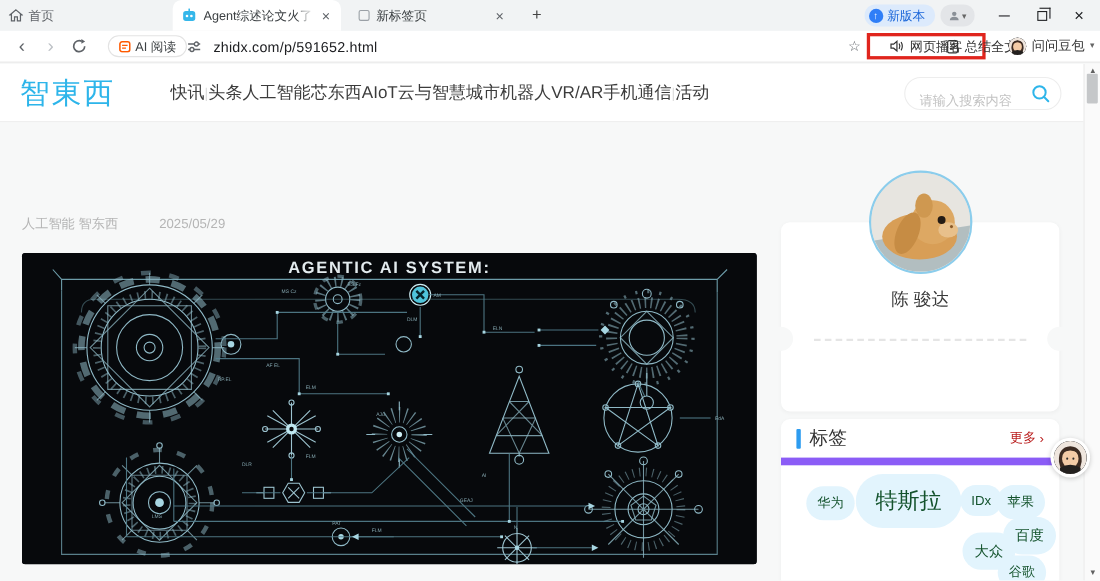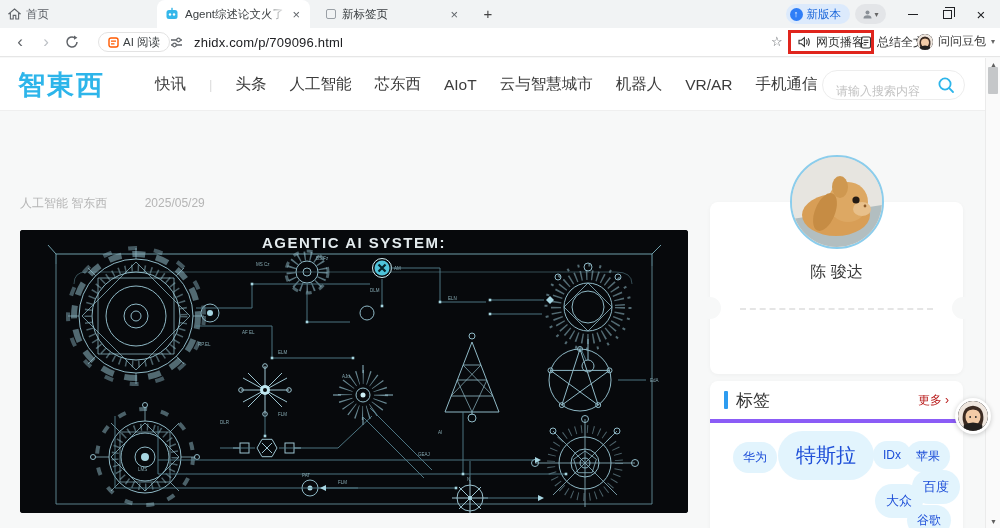--- a/index.html
+++ b/index.html
@@ -45,34 +45,34 @@
   .navico { position:absolute; top:0; height:28px; display:flex; align-items:center; justify-content:center; }
   .back { left:8px; width:24px; font-size:17px; color:#5f6368; }
   .fwd  { left:34px; width:24px; font-size:17px; color:#bdc1c6; }
   .reload { left:60px; width:24px; }
   .ai-pill { position:absolute; left:98px; top:4px; height:20px; border:1px solid #e3e3e3; border-radius:12px;
              display:flex; align-items:center; gap:4px; padding:0 9px; font-size:11.5px; color:#3c4043; background:#fff; }
   .tune { position:absolute; left:170px; top:8px; }
   .url { position:absolute; left:194px; top:7px; font-size:13px; color:#202124; letter-spacing:.2px; }
   .star { position:absolute; left:771px; top:6px; font-size:13px; color:#5f6368; }
   .redbox { position:absolute; left:788px; top:2px; height:24px; border:3px solid #e0251d;
-            display:flex; align-items:center; gap:5px; padding:0 7px; background:#fff; }
+            display:flex; align-items:center; gap:5px; padding:0 18px; background:#fff; }
   .tb-label { font-size:12px; color:#333; white-space:nowrap; }
   .summarize { position:absolute; left:860px; top:6px; display:flex; align-items:center; gap:5px; }
   .doubao { position:absolute; left:917px; top:5px; display:flex; align-items:center; gap:5px; }
   .mini-avatar { width:16px; height:16px; border-radius:50%; overflow:hidden; flex:none; background:#2b2b2b; }
   .caret { font-size:8px; color:#666; }
 
   
   .page { position:absolute; top:58px; left:0; width:1000px; height:470px; background:#f7f8f8; overflow:hidden; }
   .site-header { position:absolute; top:0; left:0; width:1000px; height:53px; background:#fff;
                  border-bottom:1px solid #efefef; }
-  .logo { position:absolute; left:18px; top:9px; font-size:27px; font-weight:bold; color:#2db5ea;
+  .logo { position:absolute; left:18px; top:9px; font-size:27px; font-weight:normal; color:#2db5ea;
           letter-spacing:2px; }
-  .mainnav { position:absolute; left:155px; top:0; height:53px; display:flex; align-items:center; gap:23px; }
+  .mainnav { position:absolute; left:155px; top:0; height:53px; display:flex; align-items:center; }
   .nav-item { font-size:15.5px; color:#3c3c3c; white-space:nowrap; }
   .nav-item.sep { color:#ddd; font-size:13px; }
   .search-box { position:absolute; left:822px; top:12px; width:143px; height:30px; border:1px solid #ededed;
                 border-radius:16px; background:#fff; display:flex; align-items:center; }
   .search-box input { border:0; outline:none; flex:1; margin-left:13px; font-size:12px; color:#444;
                       font-family:inherit; background:transparent; width:90px;margin-top:11px; }
   .search-box input::placeholder { color:#c3c3c3; }
   .search-ico { margin-right:9px; }
 
   
@@ -88,26 +88,26 @@
                  border-radius:8px; box-shadow:0 1px 4px rgba(0,0,0,.04); }
   .avatar-ring { position:absolute; left:50%; top:-47px; margin-left:-47px; width:94px; height:94px;
                  border-radius:50%; border:2px solid #8bcdec; overflow:hidden; background:#dfe3e2; }
   .author-name { position:absolute; top:60px; width:100%; text-align:center; font-size:16px; color:#3a3a3a; }
   .ticket-divider { position:absolute; top:106px; left:30px; right:30px; border-top:2px dashed #e5e5e5; }
   .notch { position:absolute; top:95px; width:22px; height:22px; border-radius:50%; background:#f7f8f8; }
   .notch.l { left:-11px; } .notch.r { right:-11px; }
 
   .tags-card { position:absolute; left:710px; top:323px; width:253px; height:160px; background:#fff;
                border-radius:8px 8px 0 0; box-shadow:0 1px 4px rgba(0,0,0,.04); }
-  .tags-head { height:42px; display:flex; align-items:center; padding:0 14px; border-bottom:4px solid #8b5cf6; }
+  .tags-head { height:42px; display:flex; align-items:center; padding:0 14px; border-bottom:7px solid #8b5cf6; }
   .blue-bar { width:4px; height:18px; background:#2d9cf0; border-radius:1px; margin-right:8px; }
   .tags-title { flex:1; font-size:17px; color:#333; }
   .more { font-size:12px; color:#b91c1c; display:flex; align-items:center; gap:3px; }
   .tag-cloud { position:relative; height:118px; }
-  .tag { position:absolute; background:#e2f4fd; color:#1d4ed8; border-radius:20px; padding:7px 10px;
+  .tag { position:absolute; background:#e2f4fd; color:#14532d; border-radius:20px; padding:7px 10px;
          font-size:12px; white-space:nowrap; }
   .tag.lg { font-size:20px; padding:11px 18px; border-radius:26px; }
   .tag.md { font-size:13px; padding:8px 11px; }
   .tag:nth-of-type(1){ left:23px;  top:19px; }
   .tag:nth-of-type(2){ left:68px;  top:8px;  }
   .tag:nth-of-type(3){ left:163px; top:18px; }
   .tag:nth-of-type(4){ left:196px; top:18px; }
   .tag:nth-of-type(5){ left:165px; top:61px; }
   .tag:nth-of-type(6){ left:202px; top:47px; }
   .tag:nth-of-type(7){ left:197px; top:82px; }
@@ -189,21 +189,21 @@
         <rect x="1" y="1" width="9" height="9" rx="2" fill="none" stroke="#ff5a00" stroke-width="1.4"></rect>
         <path d="M3 4.2 H8 M3 6.8 H6.5" stroke="#ff5a00" stroke-width="1.2"></path>
       </svg>
       <span>AI 阅读</span>
     </div>
     <svg class="tune" width="13" height="13" viewBox="0 0 13 13">
       <path d="M1 4 H12 M1 9 H12" stroke="#5f6368" stroke-width="1.3"></path>
       <circle cx="8.5" cy="4" r="1.8" fill="#fff" stroke="#5f6368" stroke-width="1.2"></circle>
       <circle cx="4.5" cy="9" r="1.8" fill="#fff" stroke="#5f6368" stroke-width="1.2"></circle>
     </svg>
-    <div class="url">zhidx.com/p/709096.html</div>
+    <div class="url">zhidx.com/p/591652.html</div>
 
     <div class="star">☆</div>
 
     <div class="redbox">
       <svg width="13" height="12" viewBox="0 0 13 12">
         <path d="M1 4.2 H3.4 L6.4 1.6 V10.4 L3.4 7.8 H1 Z" fill="none" stroke="#333" stroke-width="1.1"></path>
         <path d="M8.4 3.5 Q9.8 6 8.4 8.5 M10.2 2.2 Q12.4 6 10.2 9.8" fill="none" stroke="#333" stroke-width="1.1"></path>
       </svg>
       <span class="tb-label">网页播客</span>
     </div>

